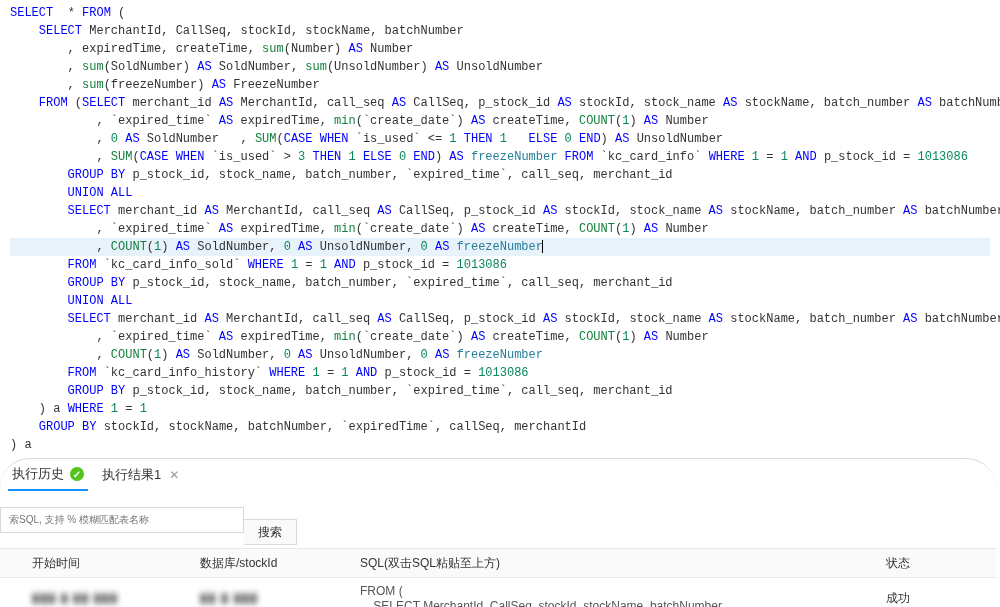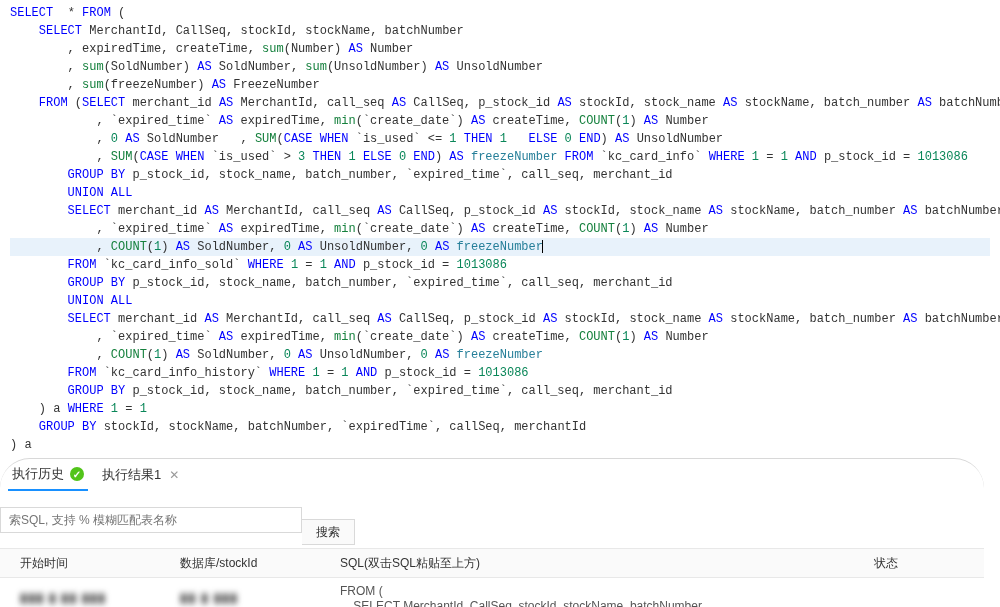--- a/index.html
+++ b/index.html
@@ -29,21 +29,21 @@
   .num { color: #098658; }   
   .id  { color: #333; }      
   .bq  { color: #333; }      
   .teal { color: #267f99; }  
   .cursor { border-right: 1px solid #000; display:inline-block; height:13px; vertical-align: middle; margin-left:-1px;}
 
   .bottom-panel {
     border-top: 1px solid #d8d8d8;
     background: #fff;
     position: absolute;
-    left:0; right:16px; bottom:0;
+    left:0; right:4px; bottom:0;
     height: 149px;
     font-family: "Microsoft YaHei", Arial, sans-serif;
     font-size: 13px;
     color: #333;
     border-radius: 30px;
   }
   .tab-bar {
     display: flex;
     align-items: center;
     height: 32px;
@@ -75,25 +75,25 @@
     font-weight: bold;
   }
   .close-x { color: #999; font-size: 12px; padding: 0 2px; }
   .search-row {
     display: flex;
     align-items: center;
     padding: 3px 0px;
     gap: 0px;
   }
   .search-input {
-    width: 302px;
+    width: 244px;
     height: 26px;
     border: 1px solid #d9d9d9;
     padding: 0 8px;
-    font-size: 12px;
+    font-size: 10px;
     outline: none;
     color: #555;
   }
   .search-btn {
     height: 26px;
     padding: 0 14px;
     border: 1px solid #d9d9d9;
     border-left: none;
     background: #fafafa;
     cursor: pointer;
@@ -107,21 +107,21 @@
   .thead {
     display: flex;
     border-top: 1px solid #e8e8e8;
     border-bottom: 1px solid #e8e8e8;
     background: #fafafa;
     height: 30px;
     align-items: center;
     color: #333;
     font-size: 12px;
   }
-  .col-start { width: 180px; padding-left: 20px; font-family: Liberation Serif, serif; }
+  .col-start { width: 200px; padding-left: 32px; font-family: Liberation Serif, serif; }
   .col-schema { width: 160px; }
   .col-sql { flex: 1; padding-left: 0px;}
   .col-status { width: 110px; }
   .trow {
     display: flex;
     align-items: flex-start;
     border-bottom: 1px solid #e8e8e8;
     font-size: 12px;
     padding: 6px 0;
     min-height: 44px;
@@ -175,15 +175,16 @@
       <div class="col-sql">SQL(双击SQL粘贴至上方)</div>
       <div class="col-status">状态</div>
     </div>
     <div class="trow">
       <div class="col-start blurred">▮▮▮ ▮ ▮▮ ▮▮▮</div>
       <div class="col-schema blurred">▮▮ ▮ ▮▮▮</div>
       <div class="col-sql sql-snip">FROM (
     SELECT MerchantId, CallSeq, stockId, stockName, batchNumber
         , expiredTime, createTime, sum(Number) AS Number
         sum(SoldNumber) AS SoldNumber sum(UnsoldNumber) AS UnsoldNumber</div>
+      <div class="col-status status-succ">成功</div>
     </div>
   </div>
 </div>
 
 </body></html>

